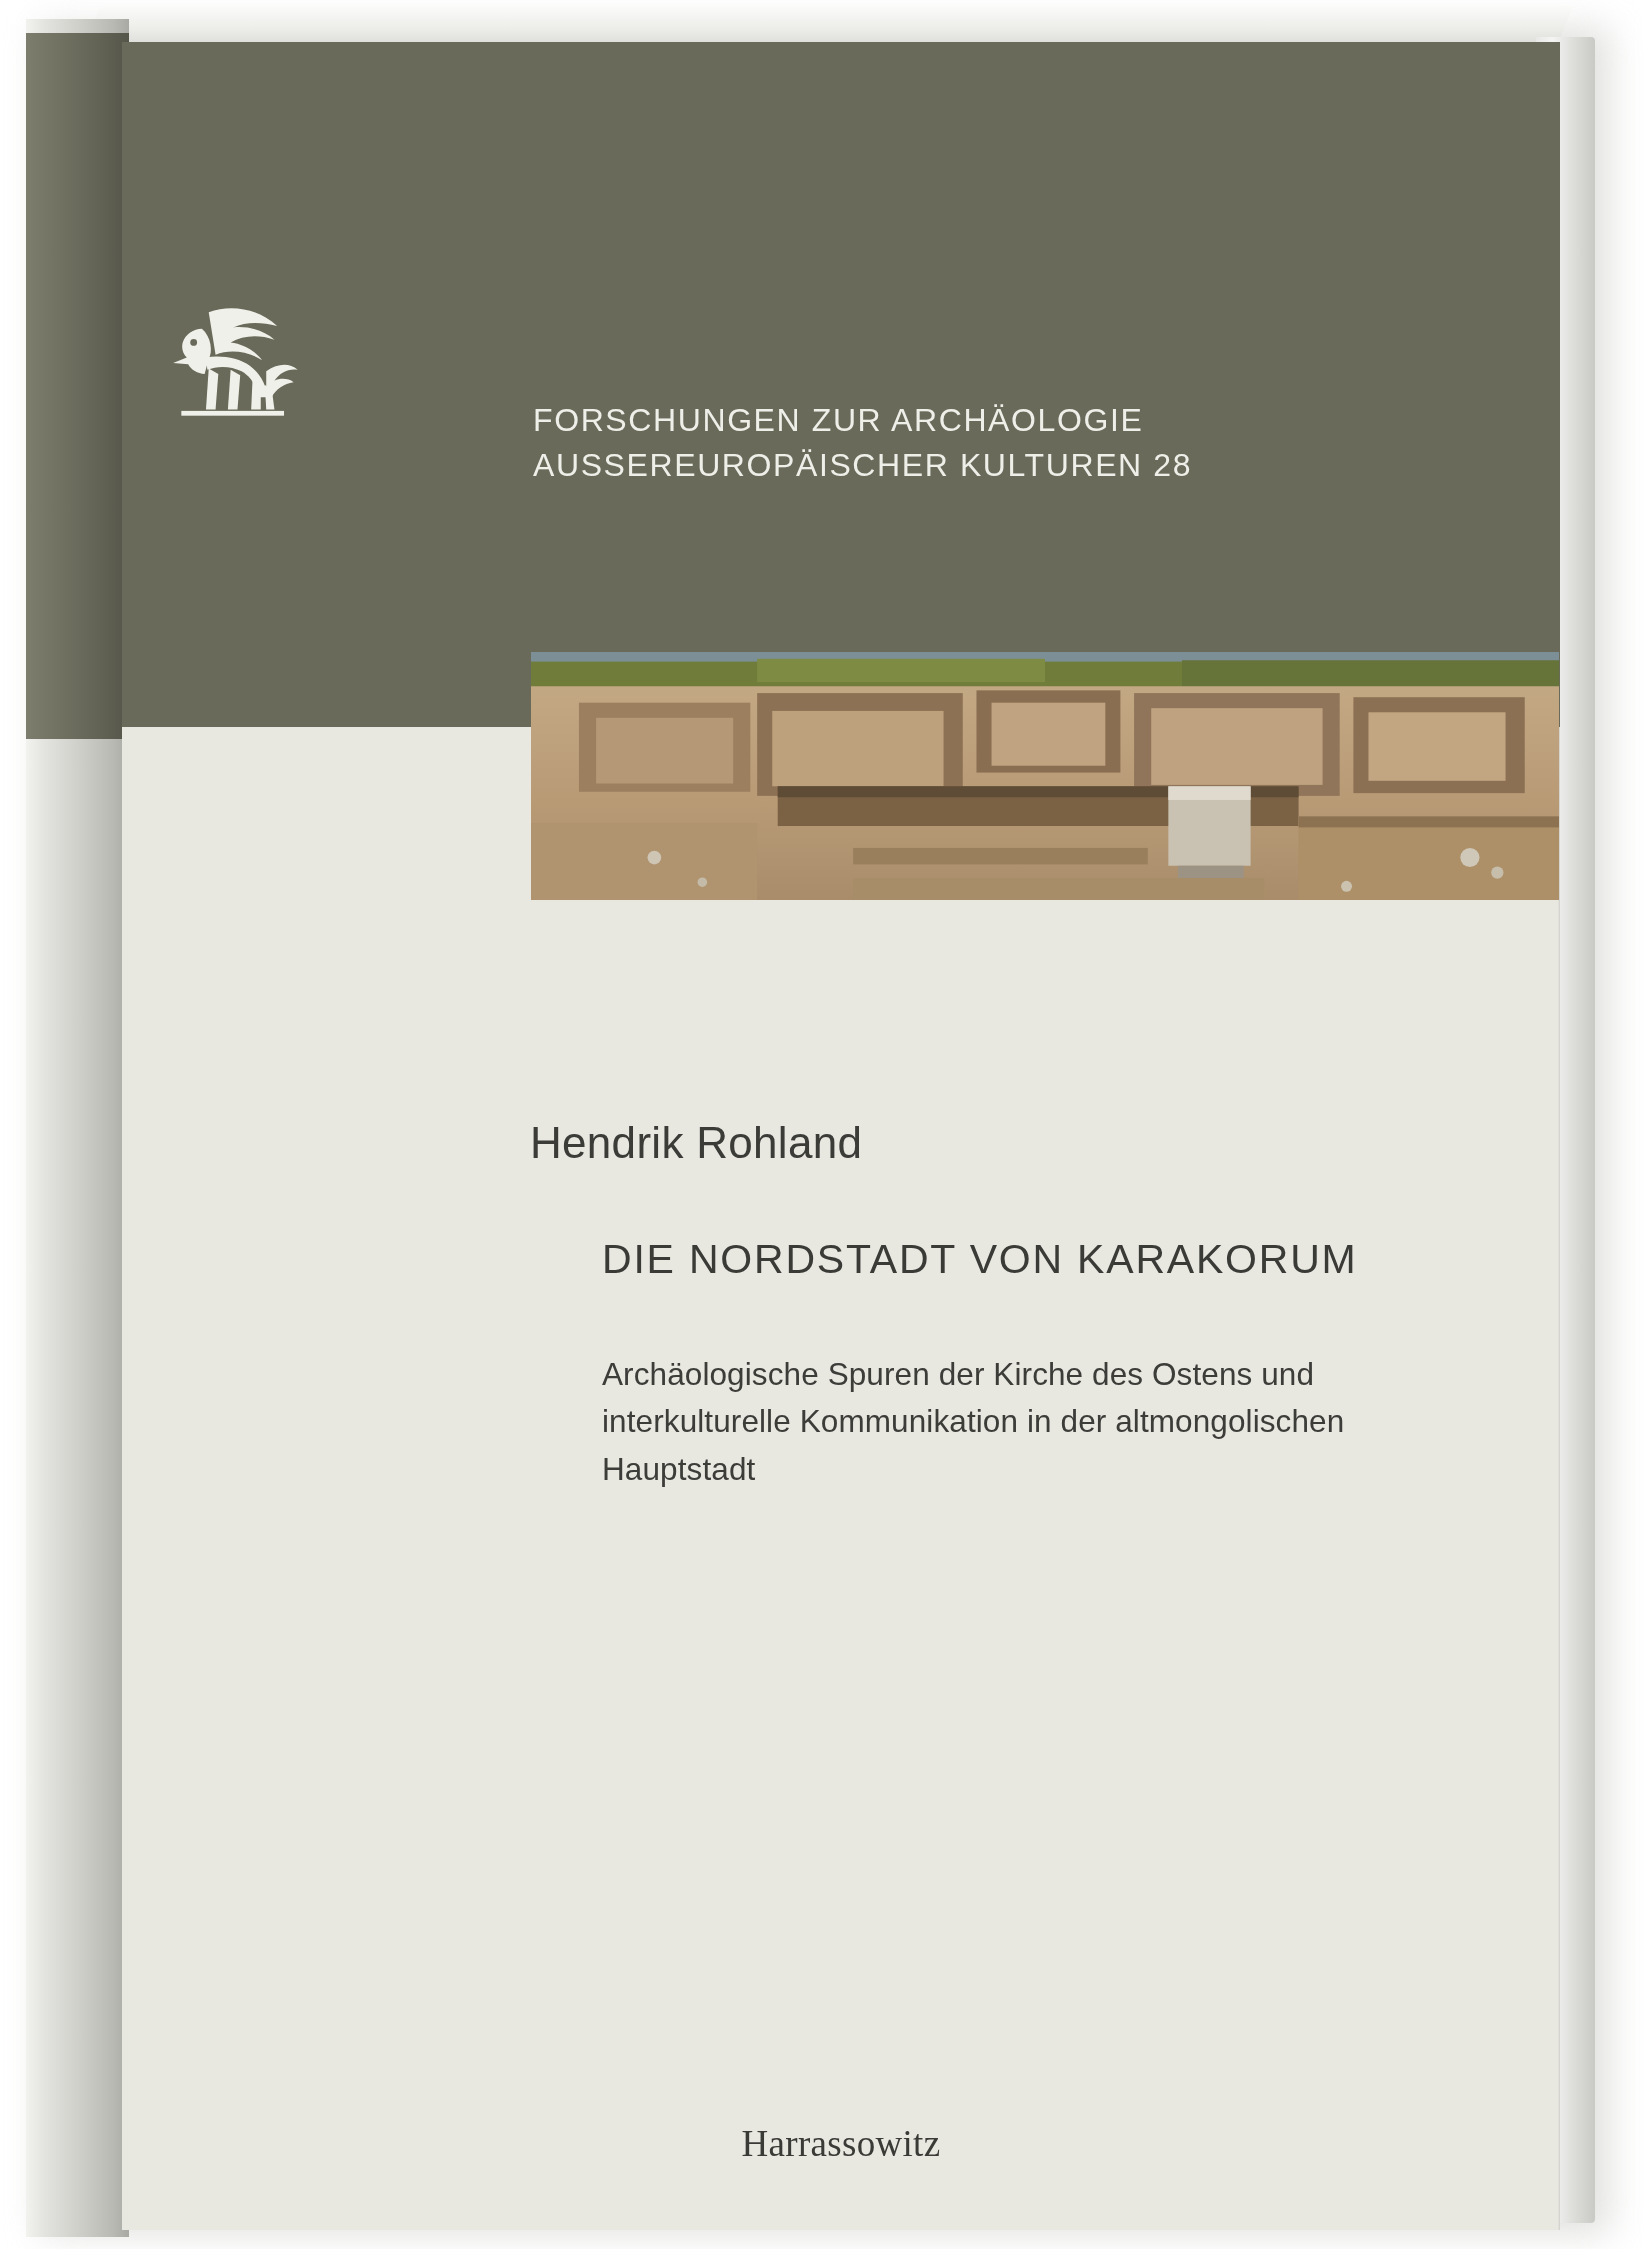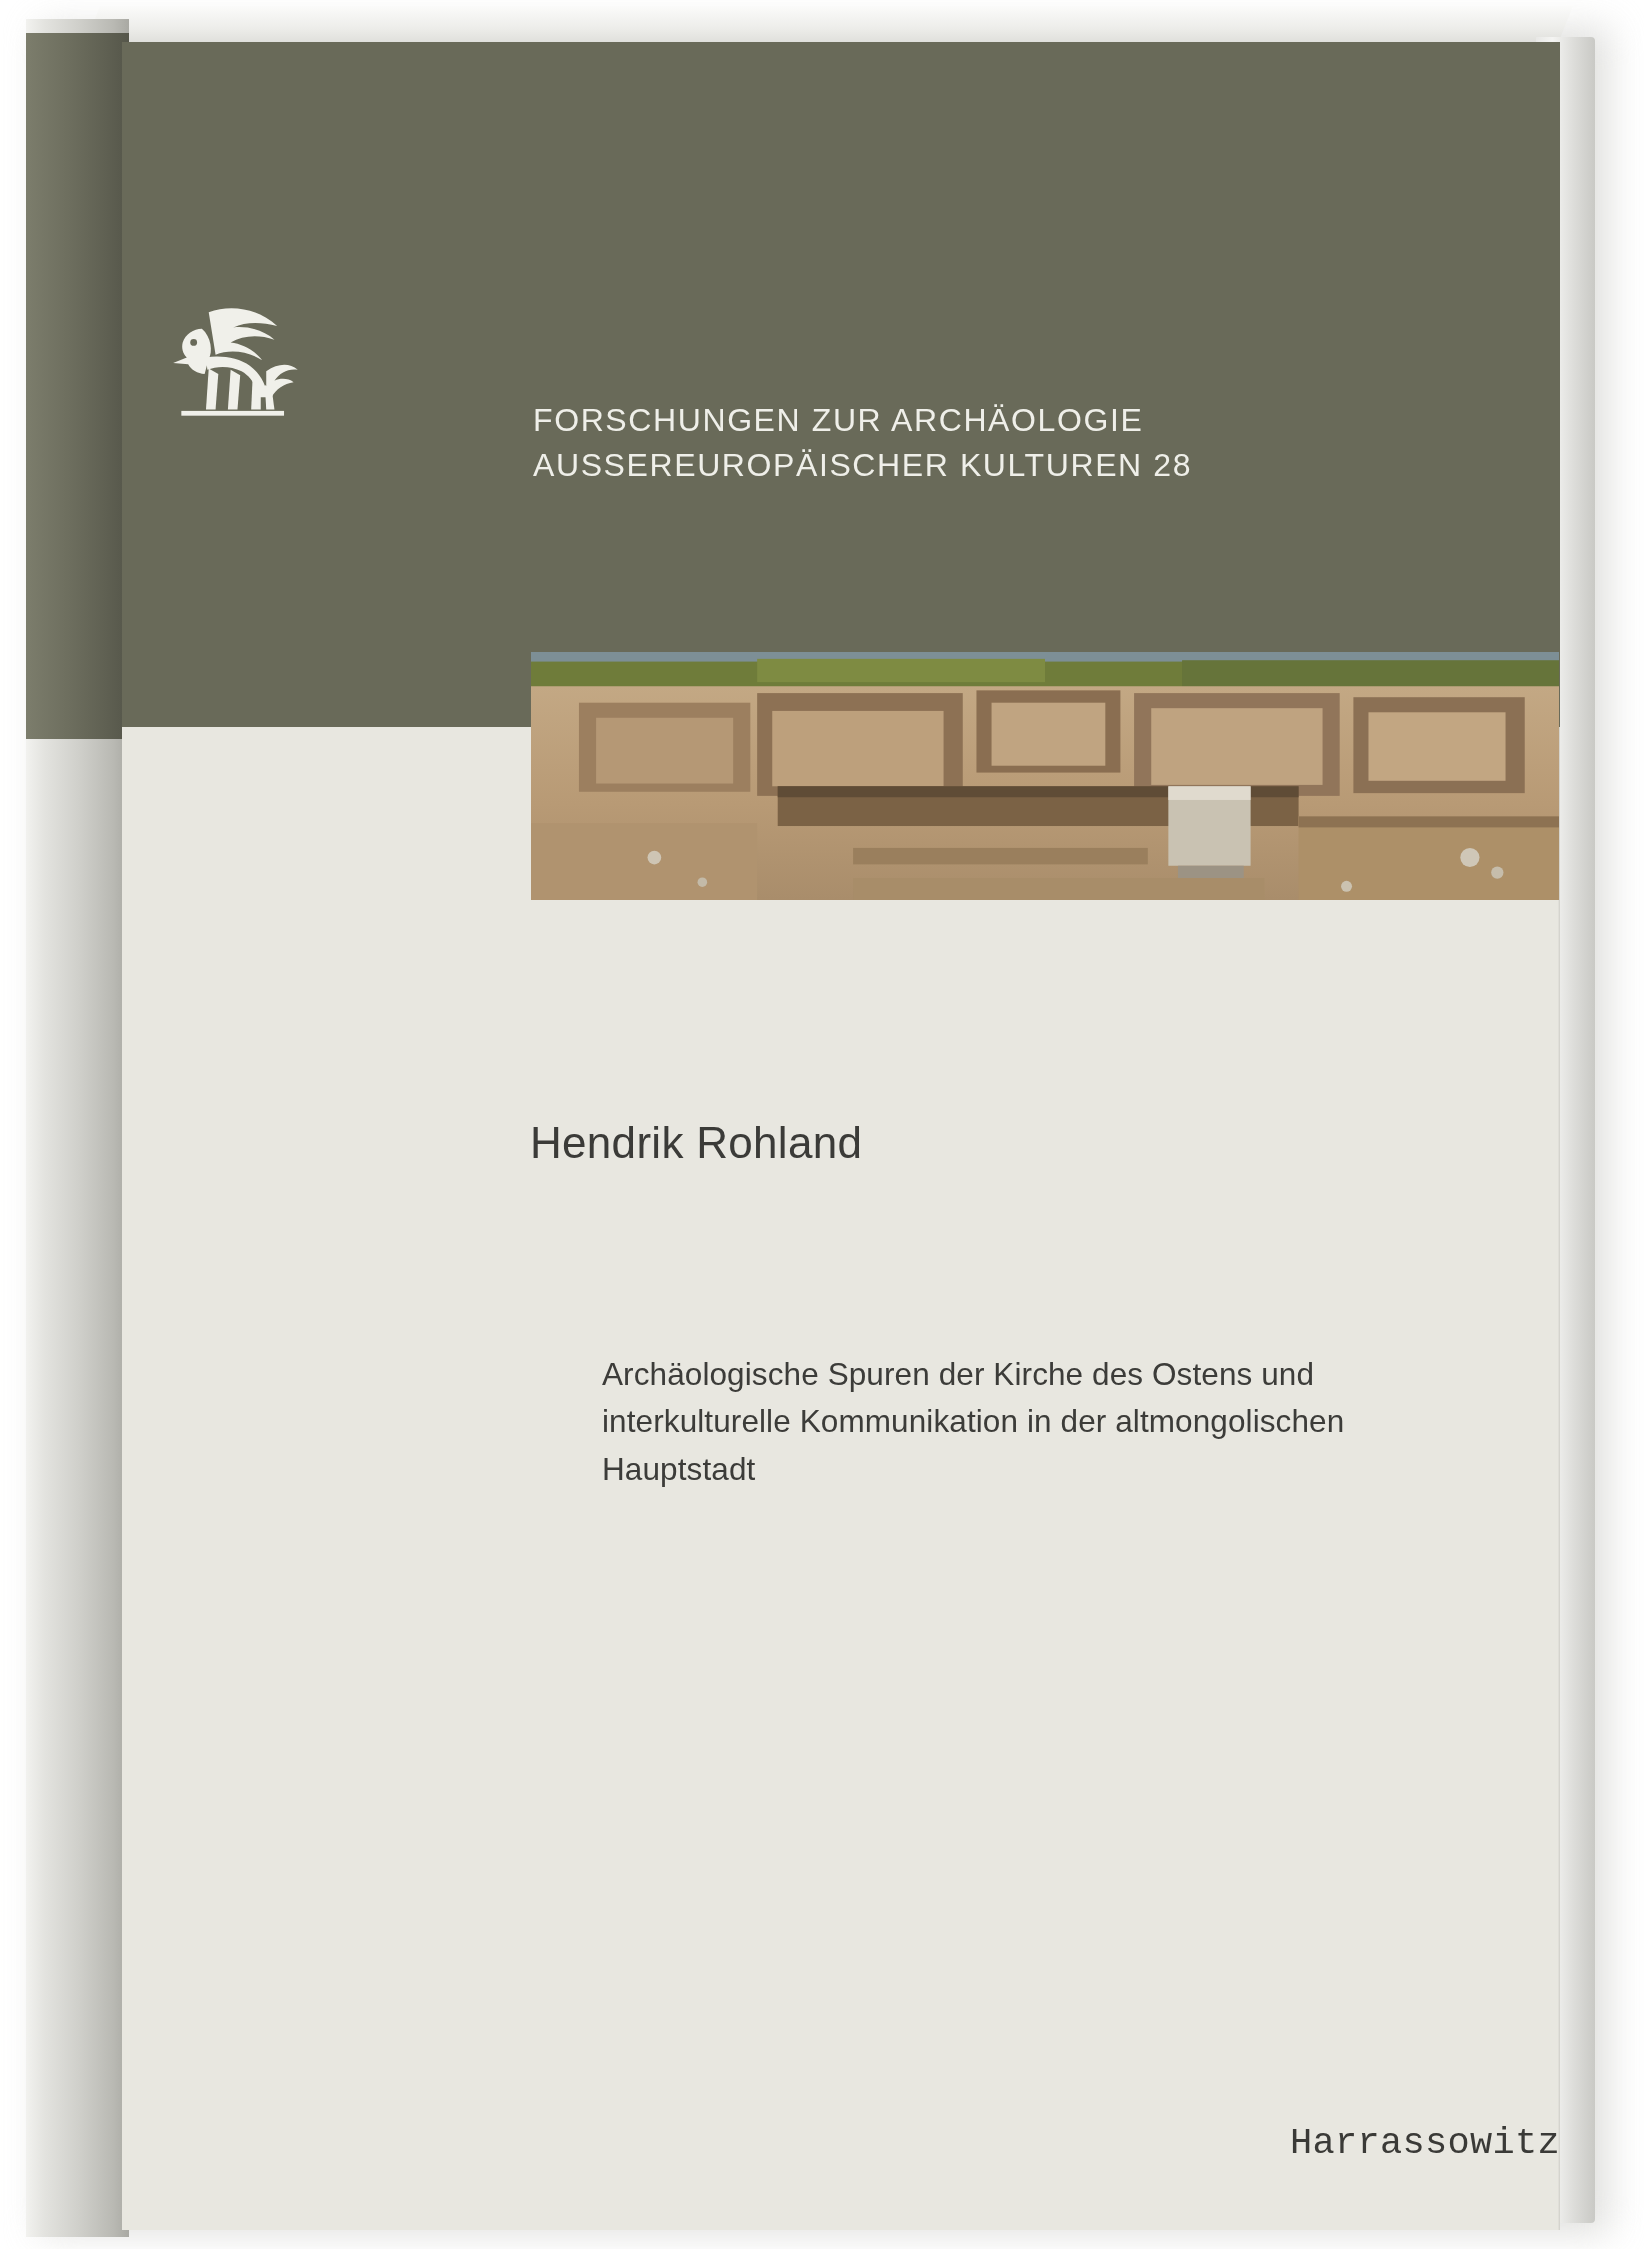--- a/index.html
+++ b/index.html
@@ -165,22 +165,22 @@
     line-height: 1.52;
     color: #3c3c39;
     letter-spacing: 0.1px;
   }
 
   .publisher {
     position: absolute;
     left: 0;
     top: 2080px;
     width: 100%;
-    text-align: right;
-    font-family: Liberation Mono, monospace;
+    text-align: center;
+    font-family: Liberation Serif, serif;
     font-size: 37px;
     color: #3a3a37;
     letter-spacing: 0.3px;
   }
 </style>
 </head>
 <body>
 
 <div class="page">
 
@@ -271,20 +271,21 @@
 
           <circle cx="1370" cy="300" r="14" fill="#cfc7b7"></circle>
           <circle cx="1410" cy="322" r="9" fill="#c6bdab"></circle>
           <circle cx="180" cy="300" r="10" fill="#cec5b4"></circle>
           <circle cx="250" cy="336" r="7" fill="#c3baa8"></circle>
           <circle cx="1190" cy="342" r="8" fill="#cbc2b0"></circle>
         </svg>
       </div>
 
       <div class="author">Hendrik Rohland</div>
+      <div class="title">DIE NORDSTADT VON KARAKORUM</div>
       <div class="subtitle">Archäologische Spuren der Kirche des Ostens und interkulturelle Kommunikation in der altmongolischen Hauptstadt</div>
 
       <div class="publisher">Harrassowitz</div>
 
     </div>
   </div>
 </div>
 
 
 </body></html>

